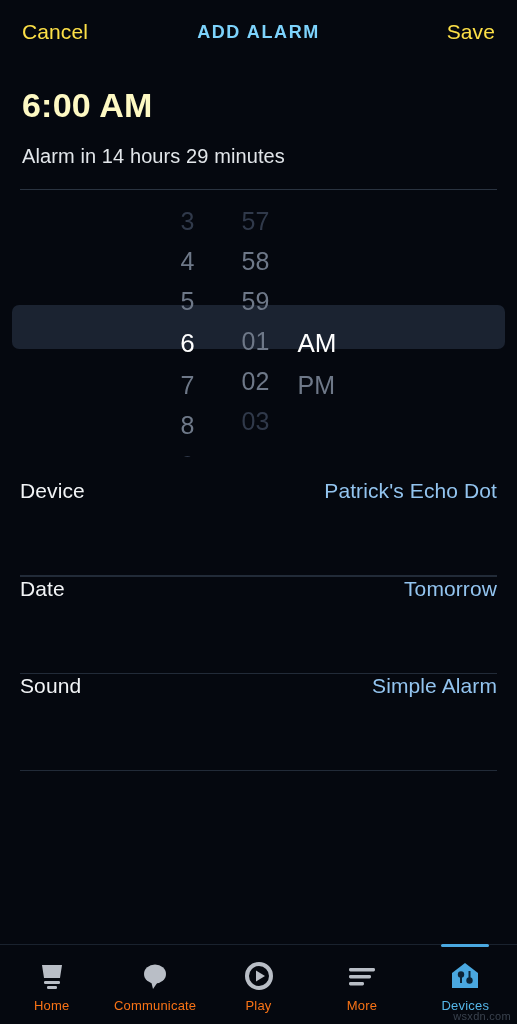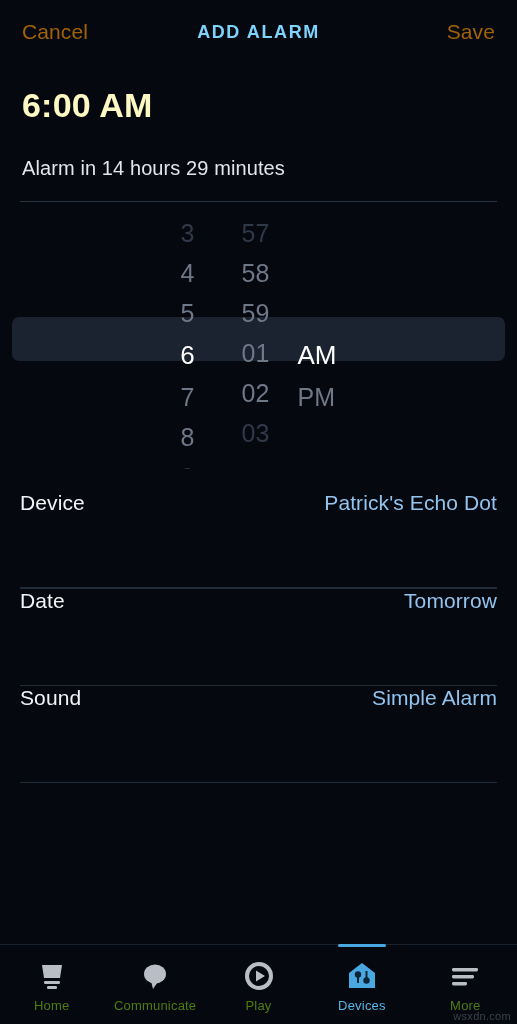--- a/index.html
+++ b/index.html
@@ -20,21 +20,21 @@
   
   .topbar {
     position:relative;
     height:64px;
     flex:0 0 64px;
     display:flex; align-items:center;
     padding:0 22px;
   }
   .topbar-btn {
     font-size:21px;
-    color:#a16207;
+    color:#fde047;
     letter-spacing:0.1px;
     background:none; border:none;
     cursor:pointer;
     font-family:"Liberation Sans", sans-serif;
     padding:0;
   }
   .topbar-title {
     position:absolute;
     left:0; right:0;
     text-align:center;
@@ -49,21 +49,21 @@
   
   .summary { padding:22px 22px 0 22px; }
   .summary-time {
     font-size:34px;
     font-weight:bold;
     color:#fef9c3;
     letter-spacing:0.2px;
     line-height:1.15;
   }
   .summary-sub {
-    margin-top:32px;
+    margin-top:20px;
     font-size:20px;
     color:#e2e6ea;
     letter-spacing:0.1px;
   }
 
   .rule {
     height:1px;
     background:#2a3340;
     margin:21px 20px 0 20px;
   }
@@ -155,21 +155,21 @@
     flex:1;
     position:relative;
     display:flex; flex-direction:column;
     align-items:center; justify-content:center;
     gap:7px;
     cursor:pointer;
     padding-top:4px;
   }
   .navitem .navlabel {
     font-size:13px;
-    color:#4d7c0f;
+    color:#f97316;
     letter-spacing:0.2px;
   }
   .navitem.active .navlabel { color:#55b6e8; }
   .nav-indicator {
     position:absolute;
     top:-1px;
     width:48px; height:3px;
     background:#4aa8e0;
     border-radius:2px;
   }
@@ -297,42 +297,42 @@
     <div class="navitem">
       <span>
         <svg class="navicon" viewBox="0 0 34 30" aria-hidden="true">
           <circle cx="17" cy="15" r="12" fill="none" stroke="#b9bec6" stroke-width="4"></circle>
           <path d="M14 9.5 L23 15 L14 20.5 Z" fill="#b9bec6"></path>
         </svg>
       </span>
       <span class="navlabel">Play</span>
     </div>
 
+    <div class="navitem">
+      <span>
+        <svg class="navicon" viewBox="0 0 34 30" aria-hidden="true">
+          <rect x="4" y="7" width="26" height="3.4" rx="1.4" fill="#b9bec6"></rect>
+          <rect x="4" y="14" width="22" height="3.4" rx="1.4" fill="#b9bec6"></rect>
+          <rect x="4" y="21" width="15" height="3.4" rx="1.4" fill="#b9bec6"></rect>
+        </svg>
+      </span>
+      <span class="navlabel">More</span>
+    </div>
+
     <div class="navitem active">
       <div class="nav-indicator"></div>
       <span>
         <svg class="navicon" viewBox="0 0 34 30" aria-hidden="true">
           <path d="M17 2 L30 12 V27 H4 V12 Z" fill="#4aa8e0"></path>
           <circle cx="13" cy="13.5" r="3.2" fill="#0d2436"></circle>
           <rect x="12" y="15" width="2" height="7" fill="#0d2436"></rect>
           <circle cx="21.5" cy="19.5" r="3.2" fill="#0d2436"></circle>
           <rect x="20.5" y="10" width="2" height="8" fill="#0d2436"></rect>
         </svg>
       </span>
       <span class="navlabel">Devices</span>
     </div>
 
-    <div class="navitem">
-      <span>
-        <svg class="navicon" viewBox="0 0 34 30" aria-hidden="true">
-          <rect x="4" y="7" width="26" height="3.4" rx="1.4" fill="#b9bec6"></rect>
-          <rect x="4" y="14" width="22" height="3.4" rx="1.4" fill="#b9bec6"></rect>
-          <rect x="4" y="21" width="15" height="3.4" rx="1.4" fill="#b9bec6"></rect>
-        </svg>
-      </span>
-      <span class="navlabel">More</span>
-    </div>
-
   </div>
 
   <div class="credit">wsxdn.com</div>
 
 </div>
 
 </body></html>

